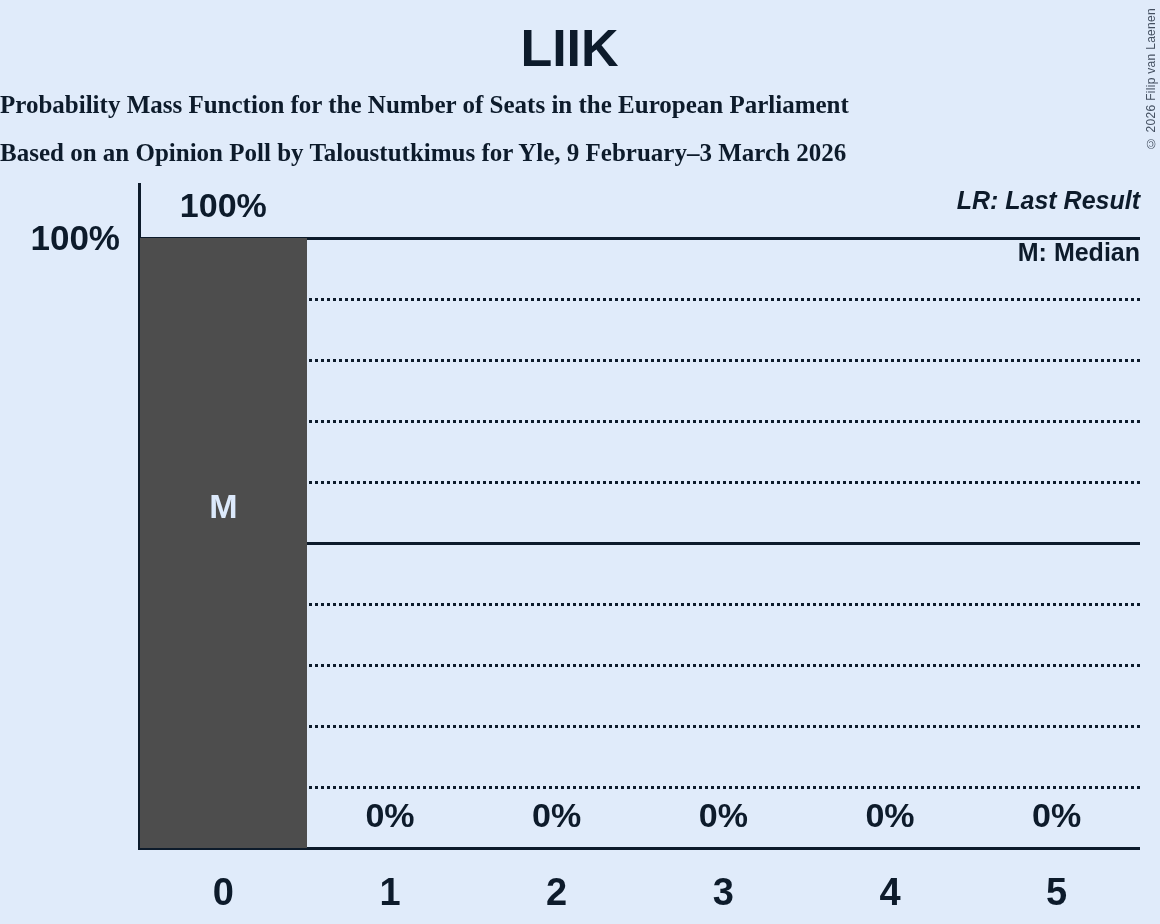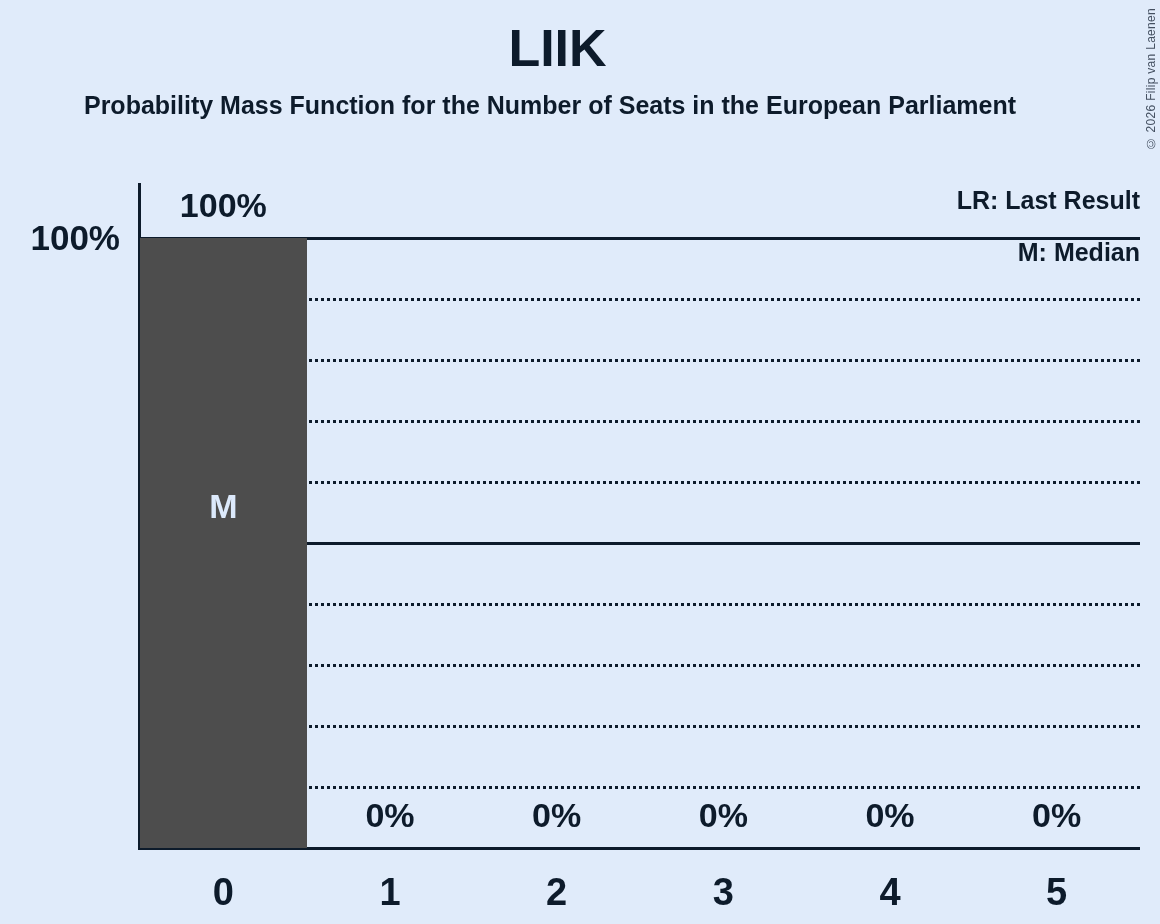--- a/index.html
+++ b/index.html
@@ -5,34 +5,34 @@
   html, body { margin: 0; padding: 0; }
   body {
     width: 1160px; height: 924px; overflow: hidden;
     font-family: "Liberation Sans", sans-serif;
   }
   .canvas {
     position: relative; width: 1160px; height: 924px;
     background: #e0ebfa; color: #0d1b2b; font-weight: bold;
   }
   .chart-title {
-    position: absolute; top: 21px; left: 4px; width: 1047px;
+    position: absolute; top: 21px; left: 16px; width: 1047px;
     text-align: center; font-size: 52px; line-height: 54px; padding-left: 30px;
   }
   .subtitle {
     position: absolute; left: 0; width: 1100px;
-    text-align: center; font-size: 25px; line-height: 30px;
+    text-align: left; font-size: 25px; line-height: 30px; font-family: Liberation Serif, serif;
   }
   .subtitle.s1 { top: 90px; }
   .subtitle.s2 { top: 138px; }
   .legend-item {
     position: absolute; right: 20px; text-align: right;
     font-size: 25px; line-height: 30px;
   }
-  .legend-item.lr { top: 185px; }
+  .legend-item.lr { top: 185px; font-style: italic; }
   .legend-item.m  { top: 237px; text-align: right; }
   .copyright {
     position: absolute; top: 8px; right: 2px;
     writing-mode: vertical-rl; transform: rotate(180deg);
     font-size: 12px; font-weight: normal; color: #445061;
     letter-spacing: 0.3px;
   }
   .y-axis-line {
     position: absolute; left: 138px; top: 183px;
     width: 3px; height: 667px; background: #0d1b2b;
@@ -65,20 +65,21 @@
     position: absolute; z-index: 3; text-align: center;
     font-size: 38px; line-height: 42px;
   }
 </style>
 </head>
 <body>
 
 <div class="canvas">
   <div class="chart-title">LIIK</div>
   <div class="subtitle s1">Probability Mass Function for the Number of Seats in the European Parliament</div>
+  <div class="subtitle s2">Based on an Opinion Poll by Taloustutkimus for Yle, 9 February–3 March 2026</div>
   <div class="copyright">© 2026 Filip van Laenen</div>
 
   <div class="legend-item lr">LR: Last Result</div>
   <div class="legend-item m">M: Median</div>
 
   <div class="y-axis-line"></div>
   <div class="x-axis-line"></div>
 
   <div id="plot-area"></div>
 <div class="gridline dotted" style="top: 786px;"></div>

